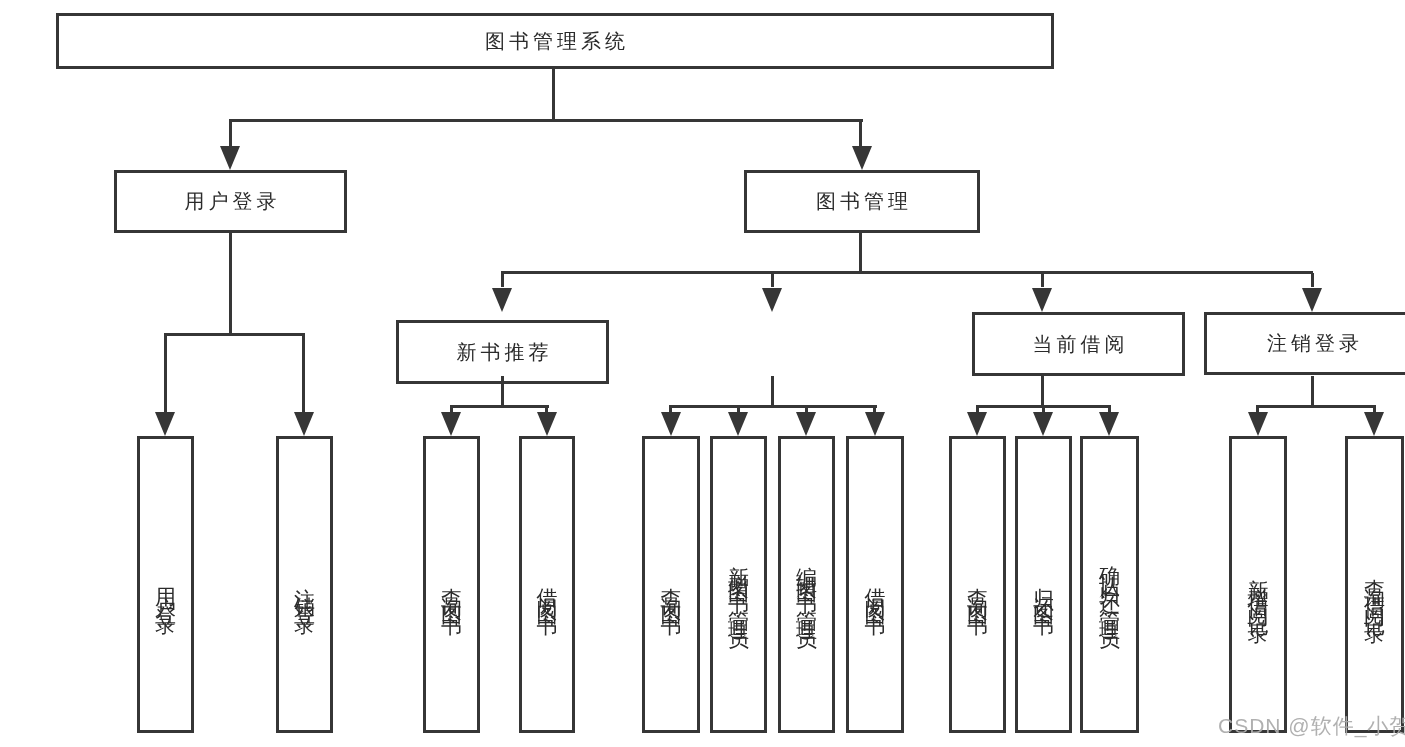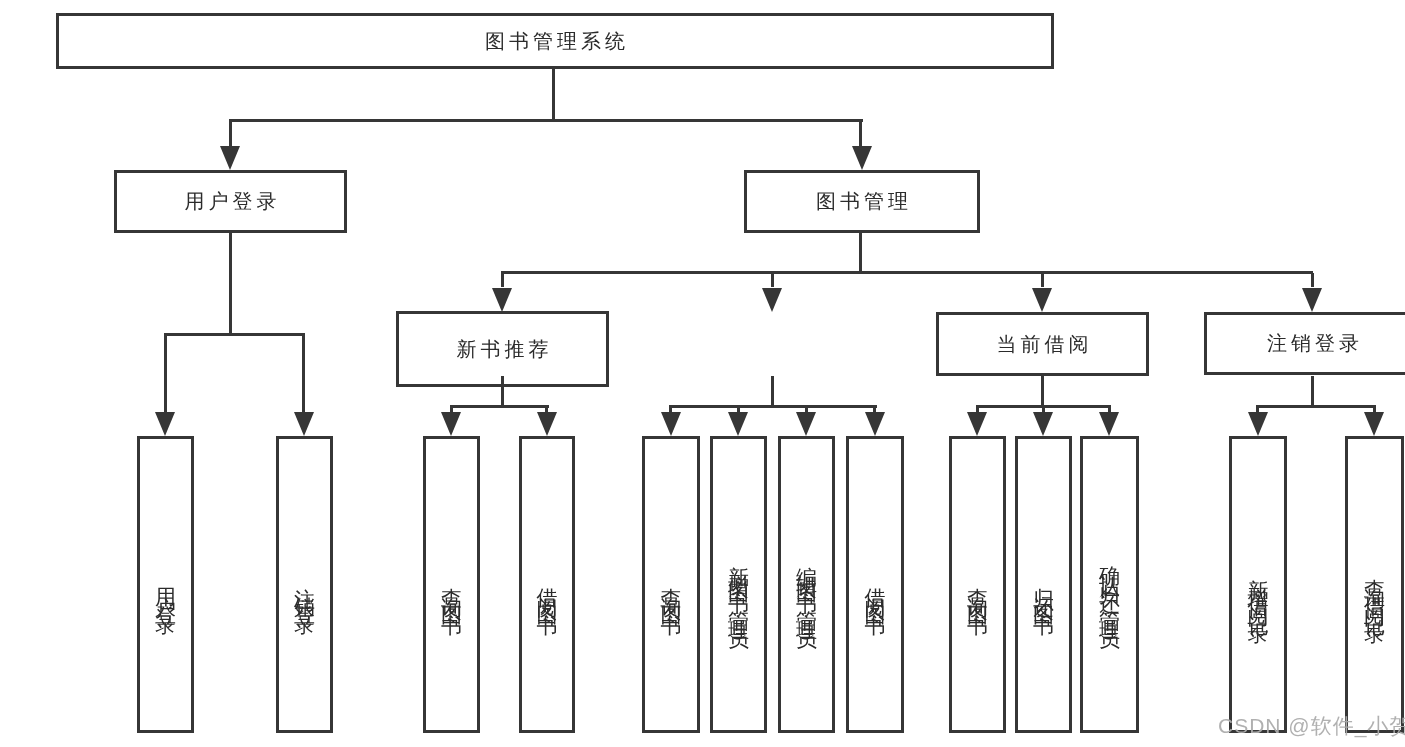--- a/index.html
+++ b/index.html
@@ -43,24 +43,24 @@
     <span class="hlabel">图书管理系统</span>
   </div>
 
   <div class="box" style="left:82px;top:170px;width:233px;height:63px">
     <span class="hlabel">用户登录</span>
   </div>
   <div class="box" style="left:712px;top:170px;width:236px;height:63px">
     <span class="hlabel">图书管理</span>
   </div>
 
-  <div class="box" style="left:364px;top:311px;width:213px;height:76px">
+  <div class="box" style="left:364px;top:320px;width:213px;height:64px">
     <span class="hlabel">新书推荐</span>
   </div>
-  <div class="box" style="left:904px;top:312px;width:213px;height:64px">
+  <div class="box" style="left:940px;top:312px;width:213px;height:64px">
     <span class="hlabel">当前借阅</span>
   </div>
   <div class="box" style="left:1172px;top:312px;width:218px;height:63px">
     <span class="hlabel">注销登录</span>
   </div>
 
   <div class="box" style="left:105px;top:436px;width:57px;height:297px">
     <span class="vtext">用户登录</span>
   </div>
   <div class="box" style="left:244px;top:436px;width:57px;height:297px">

